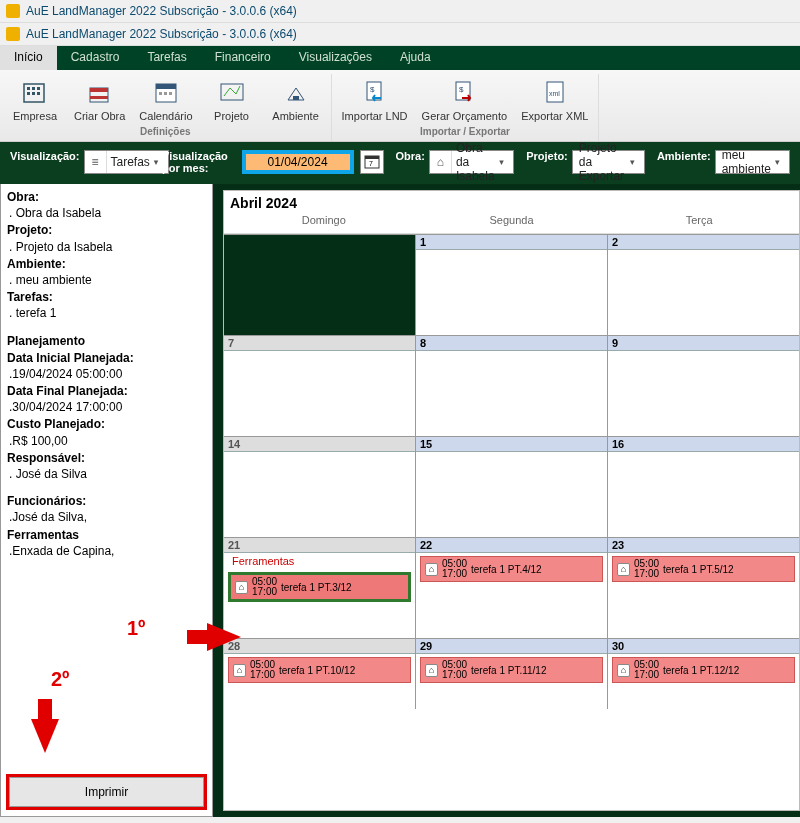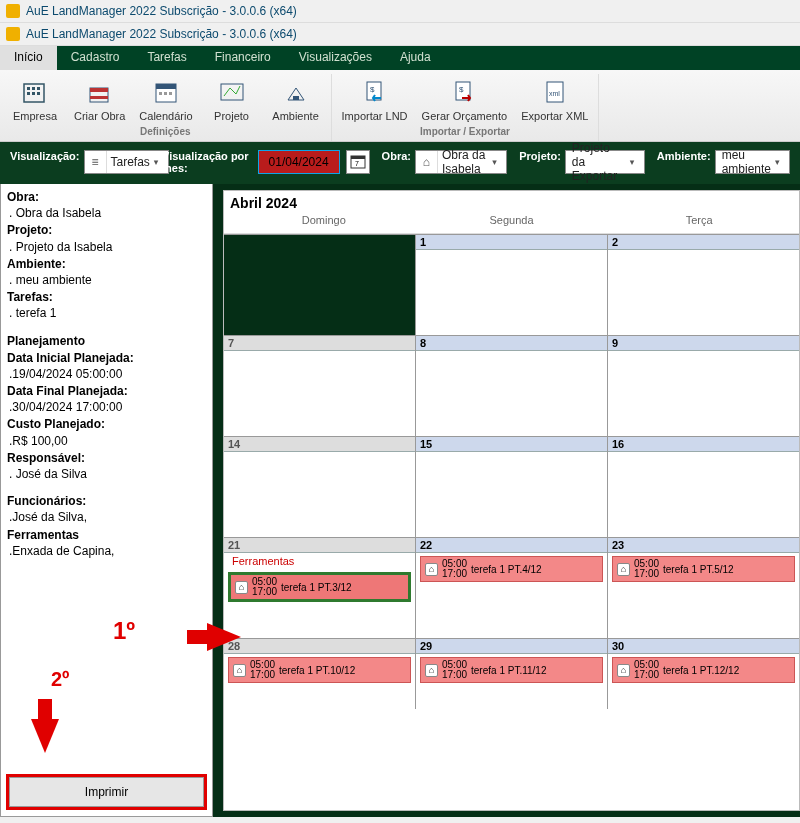--- a/index.html
+++ b/index.html
@@ -23,21 +23,21 @@
 .rgroup .caption { font-size: 10px; color: #777; padding: 2px 0 4px 0; text-align: center; width: 100%; font-weight: bold; }
 
 .filterbar { background: #0b3d1f; display: flex; padding: 8px 10px 10px 10px; gap: 12px; }
 .fcol { display: flex; flex-direction: row; gap: 4px; }
 .fcol .flabel { color: #fff; font-size: 11px; font-weight: bold; }
 .fsel { background: #fff; border: 1px solid #888; display: flex; align-items: center; height: 24px; }
 .fsel .ficon { width: 22px; display:flex; justify-content:center; align-items:center; color:#555; border-right:1px solid #ddd; height:100%; }
 .fsel .ftxt { padding: 0 4px; flex:1; font-size:12px; color:#222; }
 .fsel .fdrop { width: 14px; color:#555; font-size:9px; padding-right:3px; }
 .datebox { display:flex; align-items:center; gap:6px; }
-.dateinput { background:#b91c1c; border:1px solid #0ea5e9; width:82px; height:24px; text-align:center; font-size:12px; }
+.dateinput { background:#fdba74; border:4px solid #0ea5e9; width:112px; height:24px; text-align:center; font-size:12px; }
 .calbtn { width:24px; height:24px; background:#fff; border:1px solid #888; display:flex; align-items:center; justify-content:center; cursor:pointer; }
 
 .content { display:flex; height: calc(823px - 18px - 18px - 24px - 74px - 56px); }
 .sidebar { width: 213px; background:#fff; border:1px solid #999; border-top:none; padding: 5px 6px; font-size:12px; line-height:1.35; position:relative; display:flex; flex-direction:column; }
 .sidebar b { font-weight:bold; }
 .sidebar .ind { padding-left: 2px; }
 .sidebar .group { margin-bottom:1px; }
 .printbtn { margin-top:auto; margin-bottom:4px; margin-left:2px; margin-right:2px; background:#e6e6e6; border:1px solid #999; padding:6px 0; text-align:center; font-size:12px; cursor:pointer; box-shadow: 0 0 0 3px #e00000; }
 
 .calwrap { flex:1; background:#052e16; padding:6px 0 6px 10px; overflow:hidden; }
@@ -366,16 +366,16 @@
                 </span>
               <span class="t2">terefa 1 PT.12/12</span>
             </div>
           </div>
         </div>
       </div>
     </div>
   </div>
 </div>
 
-<div class="annot" style="left:113px; top:617px; font-size:24px;">1º</div>
+<div class="annot" style="left:127px; top:617px; font-size:20px;">1º</div>
 <div class="annot" style="left:207px; top:623px;">
     <div class="arrow-right"></div>
   </div>
 
 </body></html>

